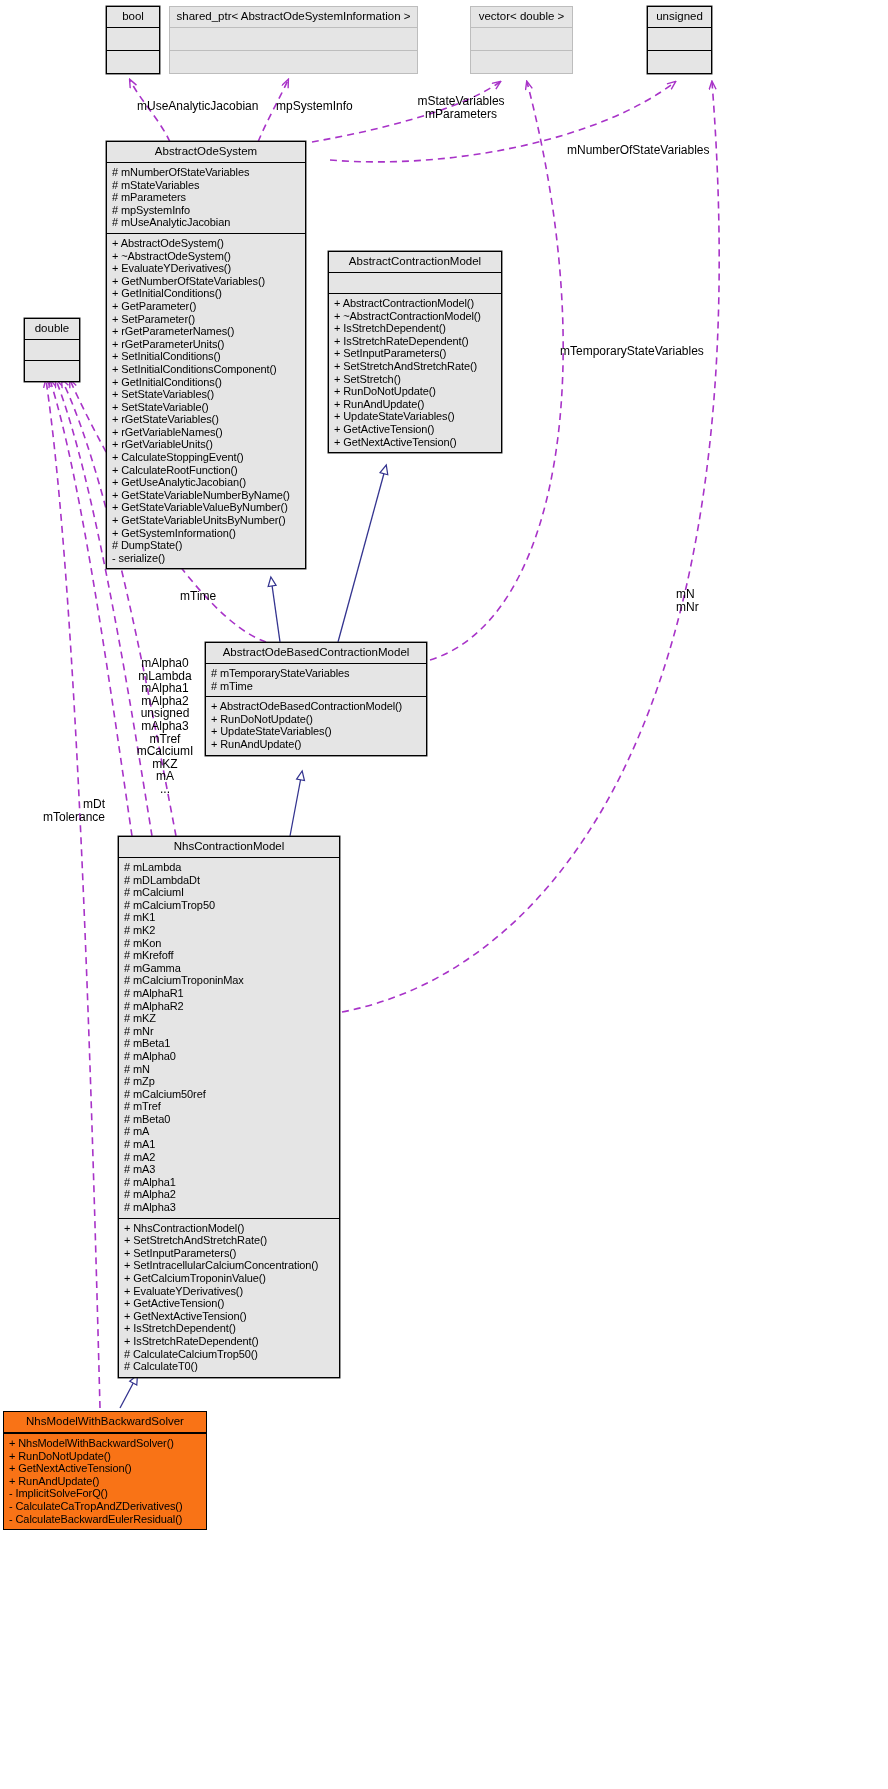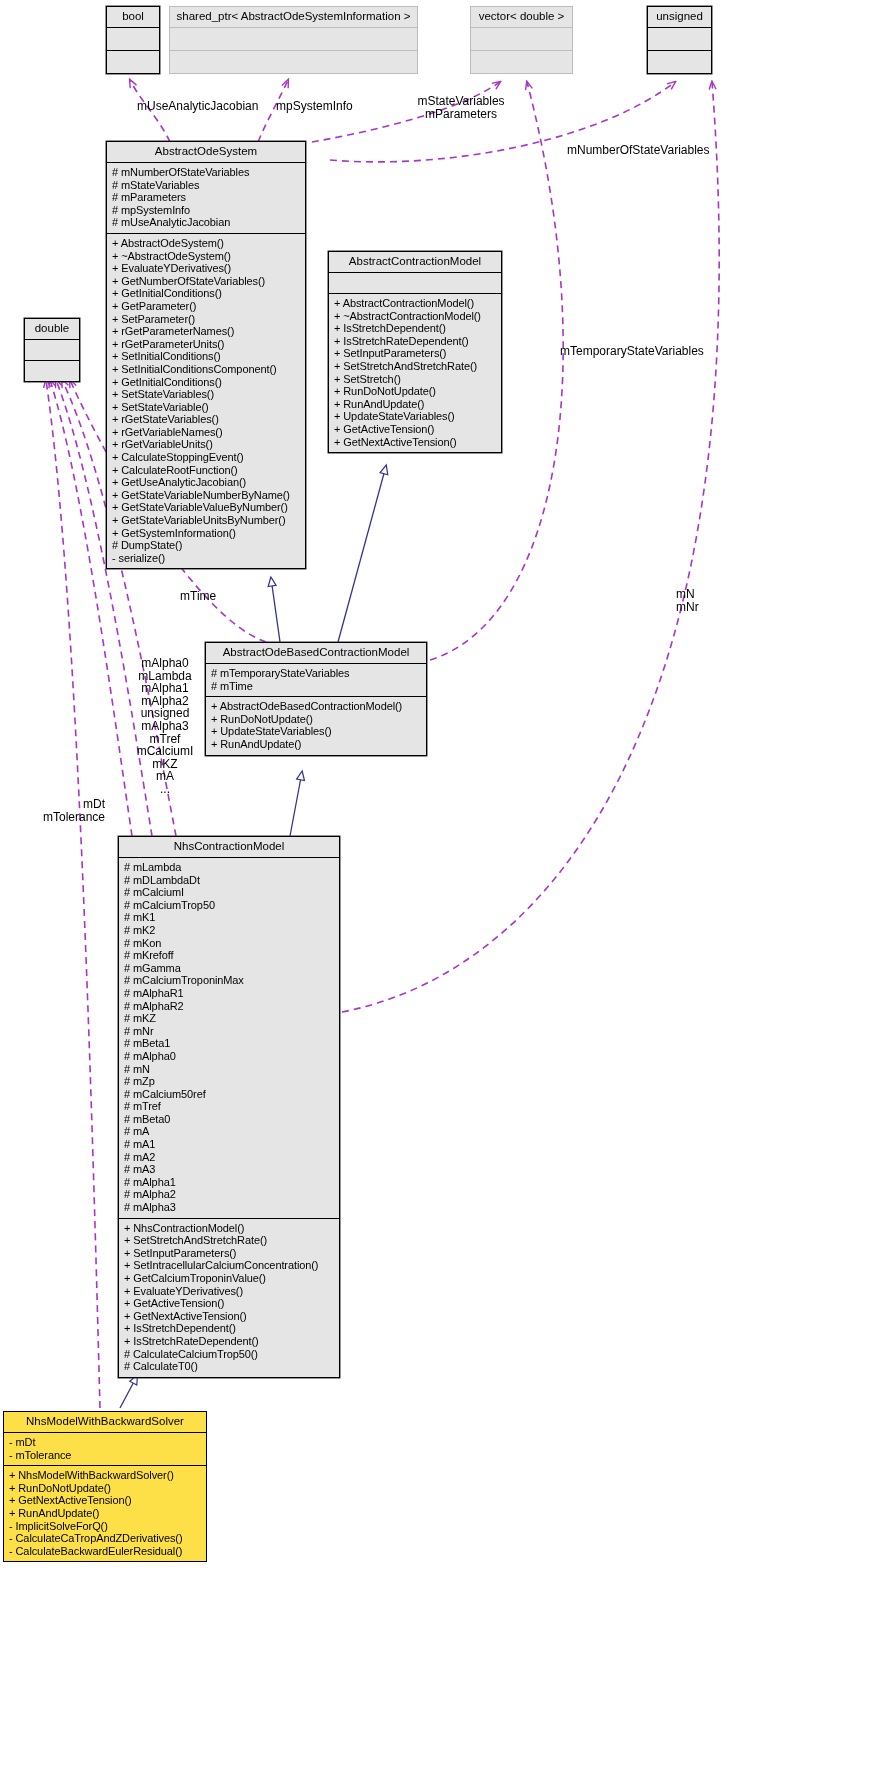--- a/index.html
+++ b/index.html
@@ -37,21 +37,21 @@
   }
   .uml-class.solid {
     border: 1px solid #000000;
     box-shadow: 0 0 0 0.5px #2b2b2b;
   }
   .uml-class.faint {
     border: 1px solid #bdbdbd;
   }
   .uml-class.highlight {
     border: 1px solid #000000;
-    background: #fde047;
+    background: #f97316;
   }
   .uml-title {
     text-align: center;
     padding: 3px 4px 4px 4px;
     font-size: 11.5px;
     line-height: 13px;
     white-space: nowrap;
   }
   .uml-sep {
     height: 0;
@@ -327,24 +327,20 @@
         <div class="uml-row">+ IsStretchDependent()</div>
         <div class="uml-row">+ IsStretchRateDependent()</div>
         <div class="uml-row"># CalculateCalciumTrop50()</div>
         <div class="uml-row"># CalculateT0()</div>
       </div>
   </div>
 
   <div class="uml-class highlight" style="left:3px; top:1411px; width:204px;">
     <div class="uml-title">NhsModelWithBackwardSolver</div>
     <div class="uml-sep"></div>
-    <div class="uml-compartment">
-        <div class="uml-row">- mDt</div>
-        <div class="uml-row">- mTolerance</div>
-      </div>
     <div class="uml-sep"></div>
     <div class="uml-compartment">
         <div class="uml-row">+ NhsModelWithBackwardSolver()</div>
         <div class="uml-row">+ RunDoNotUpdate()</div>
         <div class="uml-row">+ GetNextActiveTension()</div>
         <div class="uml-row">+ RunAndUpdate()</div>
         <div class="uml-row">- ImplicitSolveForQ()</div>
         <div class="uml-row">- CalculateCaTropAndZDerivatives()</div>
         <div class="uml-row">- CalculateBackwardEulerResidual()</div>
       </div>

